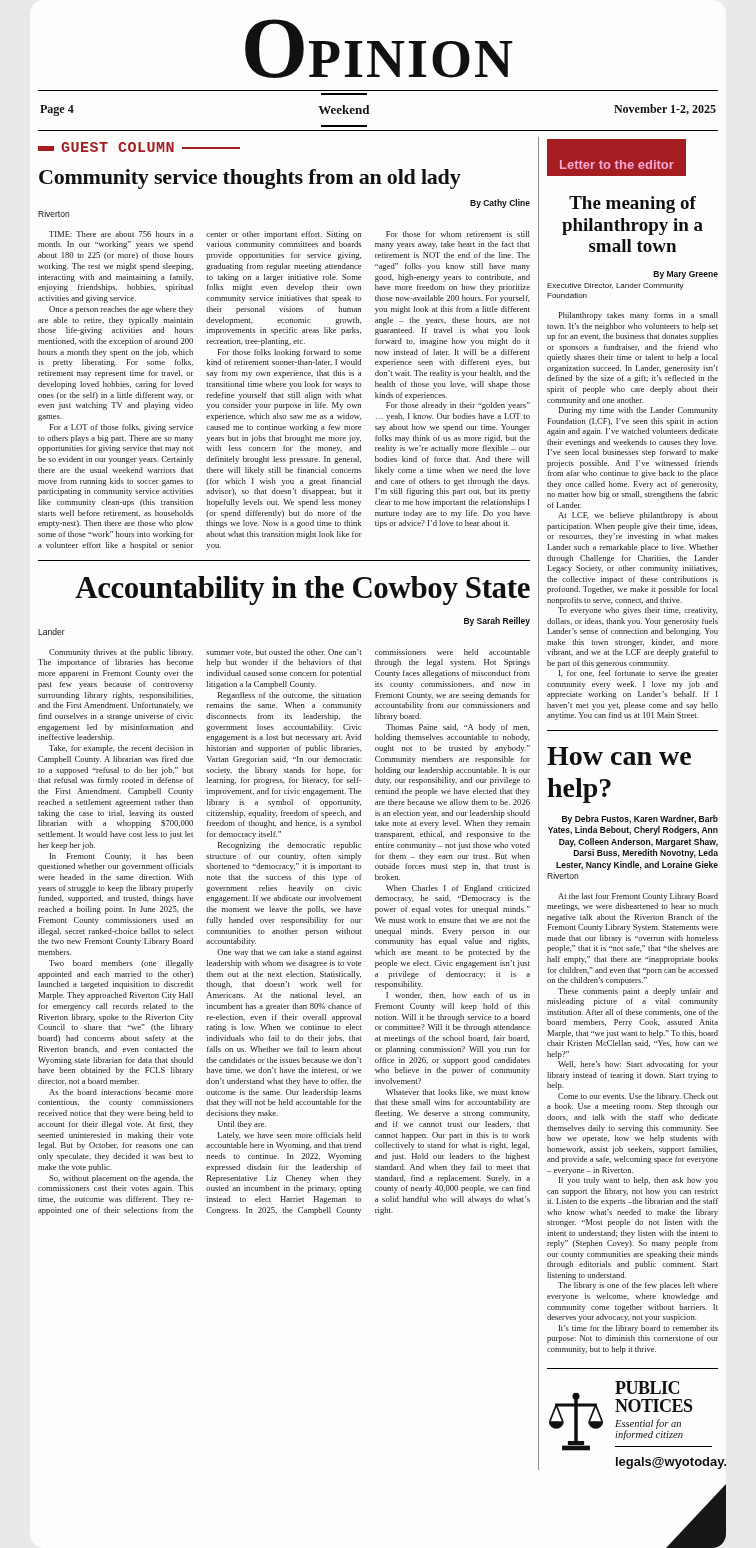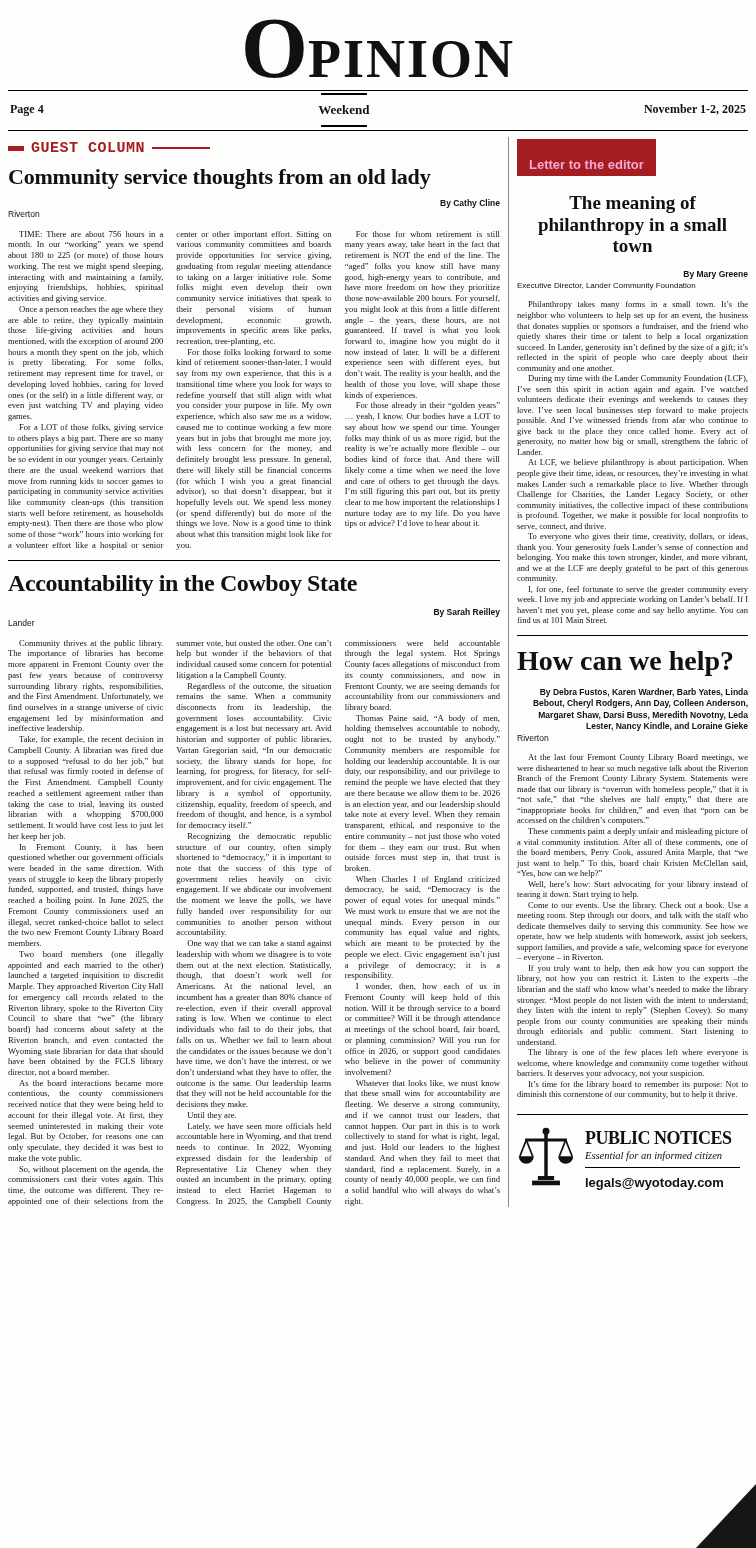--- a/index.html
+++ b/index.html
@@ -1,18 +1,18 @@
 <!DOCTYPE html>
 <html lang="en" style="--accent: #a31d21;"><head>
 <meta charset="utf-8">
 <style>
   * { margin:0; padding:0; box-sizing:border-box; }
   html,body { background:#e9e9e9; }
   body { font-family:"Liberation Serif", serif; color:#111; }
-  .page { position:relative; width:756px; height:1548px; margin:0 auto; background:#fdfdfc; padding:6px 8px 0; overflow:hidden; }
+  .page { position:relative; width:696px; height:1548px; margin:0 auto; background:#fdfdfc; padding:6px 8px 0; overflow:hidden;border-radius:14px; }
 
   
   .masthead { text-align:center; font-weight:bold; line-height:0.95; padding:2px 0 0; border-bottom:1px solid #000; }
   .masthead .initial { font-size:86px; }
   .masthead .rest { font-size:54px; letter-spacing:2px; }
 
   .dateline { display:flex; align-items:center; justify-content:space-between; border-bottom:1px solid #000; padding:2px 2px 3px; font-size:12px; font-weight:bold; }
   .weekend { display:flex; align-items:center; gap:7px; font-size:13px;flex-direction:column; }
   .weekend .dash { width:46px; height:2px; background:#000; }
 
@@ -23,21 +23,21 @@
 
   .hr { height:1px; background:#000; margin:9px 0; }
 
   
   .kicker { display:flex; align-items:center; gap:7px; margin:3px 0 7px; }
   .kicker .bar { width:16px; height:5px; background:var(--accent,#a31d21); }
   .kicker .label { color:var(--accent,#a31d21); font-family:Liberation Mono, monospace; font-weight:bold; font-size:15px; letter-spacing:.5px; }
   .kicker .line { width:58px; height:2px; background:var(--accent,#a31d21); }
 
   .headline-1 { font-size:22px; font-weight:bold; margin:2px 0 8px; letter-spacing:-0.2px; }
-  .headline-big { font-size:24px; font-weight:bold; letter-spacing:-0.4px; margin:4px 0 10px; }
+  .headline-big { font-size:31px; font-weight:bold; letter-spacing:-0.4px; margin:4px 0 10px;text-align:right; }
   .headline-help { font-size:28px; font-weight:bold; margin:6px 0 10px; }
 
   .byline { font-family:"Liberation Sans",sans-serif; font-size:8.5px; margin:0 0 8px; line-height:1.35; }
   .byline .by { font-weight:bold;text-align:right; }
   .byline .loc { font-weight:normal; }
   .byline .role { font-weight:normal; font-size:8px; }
 
   .cols3 { column-count:3; column-gap:13px; text-align:justify; font-size:8.6px; line-height:1.25; hyphens:auto; }
   .single { text-align:justify; font-size:8.5px; line-height:1.24; hyphens:auto; }
   .cols3 p, .single p { text-indent:11px; margin:0; }

